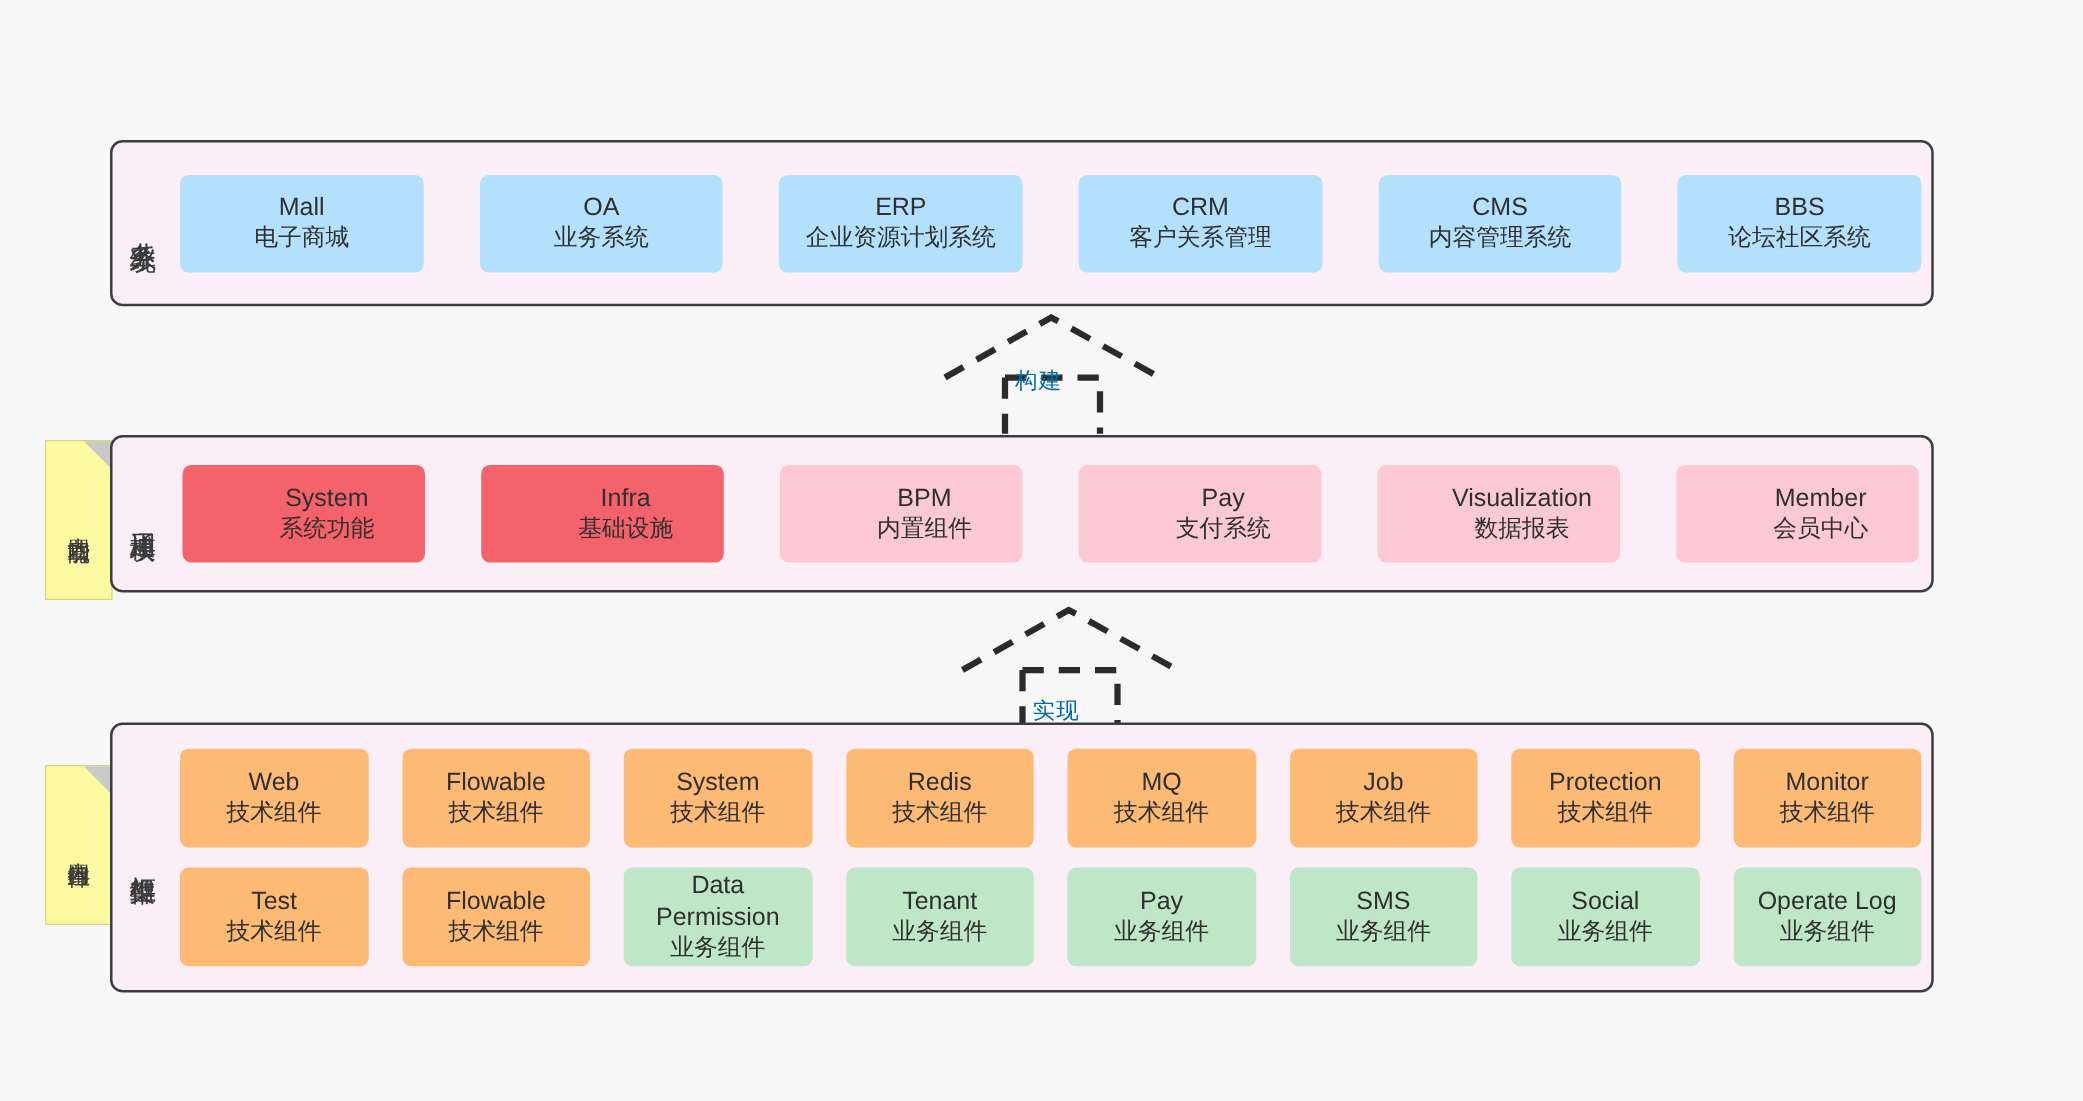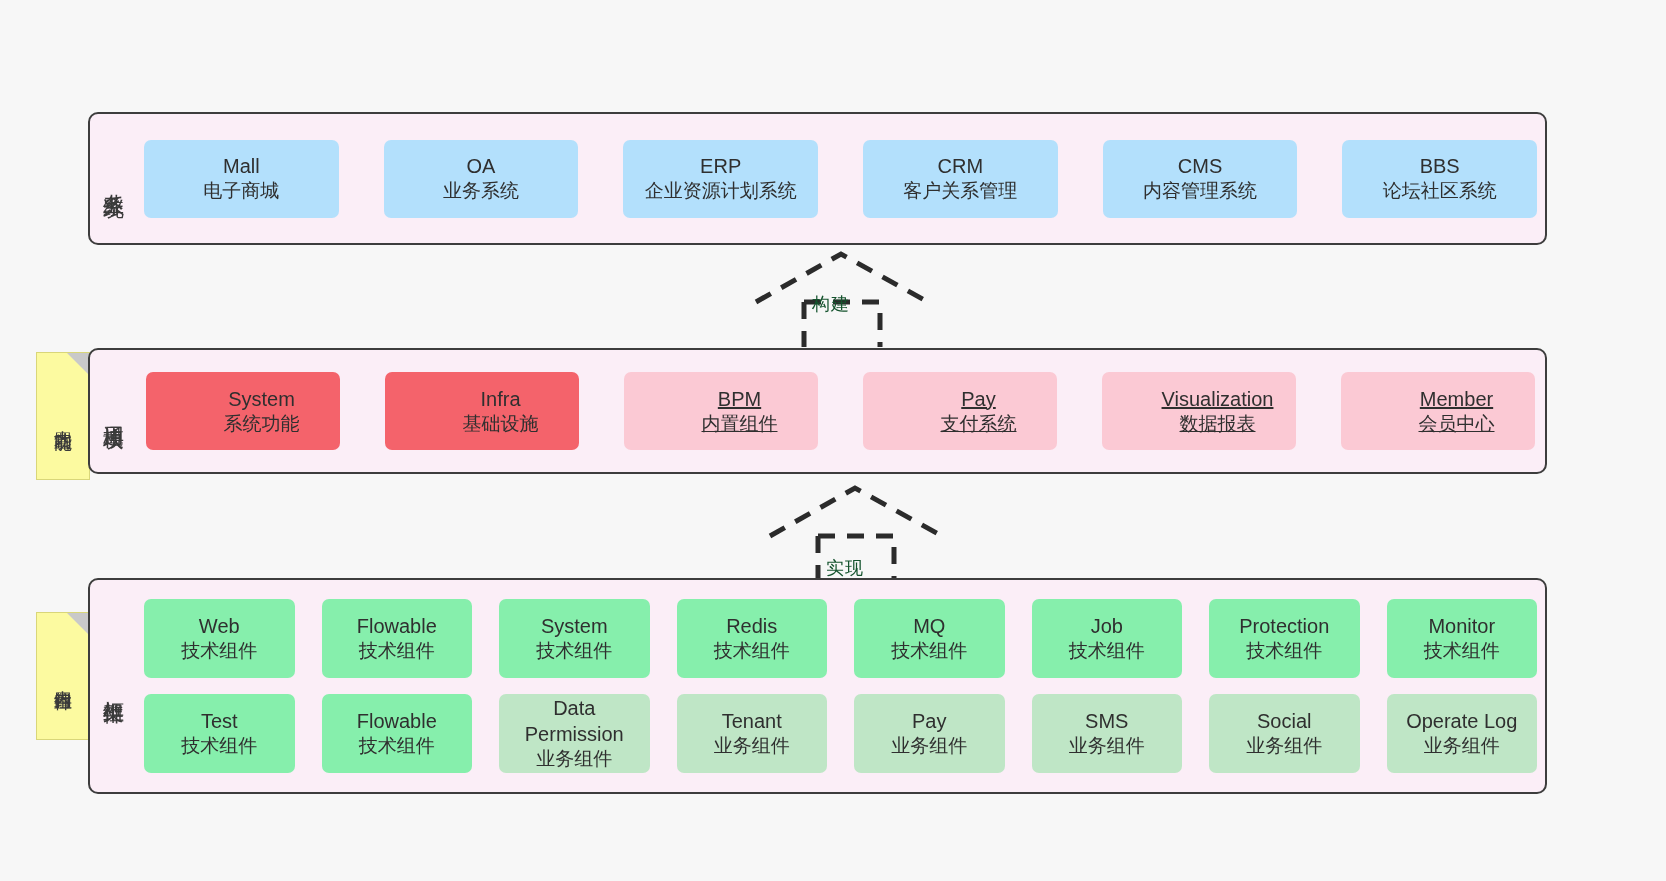--- a/index.html
+++ b/index.html
@@ -72,22 +72,22 @@
     font-size: 20px;
     line-height: 1.30;
     color: #2f2f2f;
     padding: 4px 6px;
   }
   .cell .ln2 { font-size: 19px; }
 
   
   .c-blue        { background: #b3e0fc; }
   .c-red         { background: #f4636b; }
-  .c-pink        { background: #fbc9d4; text-decoration: underline; }
-  .c-green       { background: #86efac; }
+  .c-pink        { background: #fbc9d4; }
+  .c-green       { background: #fdba74; }
   .c-green-light { background: #bfe6c6; }
 
   
   #layer-business { left: 88px;  top: 112px; width: 1459px; height: 133px; }
   #layer-business .layer-body { padding: 0 8px; }
   #layer-business .row { height: 78px; gap: 45px; }
   #layer-business .cell { flex: 1 1 0; }
 
   
   #layer-modules { left: 88px;  top: 348px; width: 1459px; height: 126px; }
@@ -127,21 +127,21 @@
   }
   #note-builtin-features   { left: 36px; top: 352px; width: 54px; height: 128px; }
   #note-builtin-components { left: 36px; top: 612px; width: 54px; height: 128px; }
 
   
   .arrow { position: absolute; }
   .arrow svg { display: block; overflow: visible; }
   .arrow-label {
     position: absolute;
     font-size: 18px;
-    color: #14532d;
+    color: #0369a1;
     background: transparent;
     white-space: nowrap;
     letter-spacing: 1px;
   }
   #arrow-build      { left: 752px; top: 252px;  width: 180px; height: 95px; }
   #arrow-build .arrow-label    { left: 60px; top: 40px; }
   #arrow-implement  { left: 766px; top: 486px;  width: 180px; height: 95px; }
   #arrow-implement .arrow-label { left: 60px; top: 40px; margin-top: 30px; }
 </style>
 </head>

